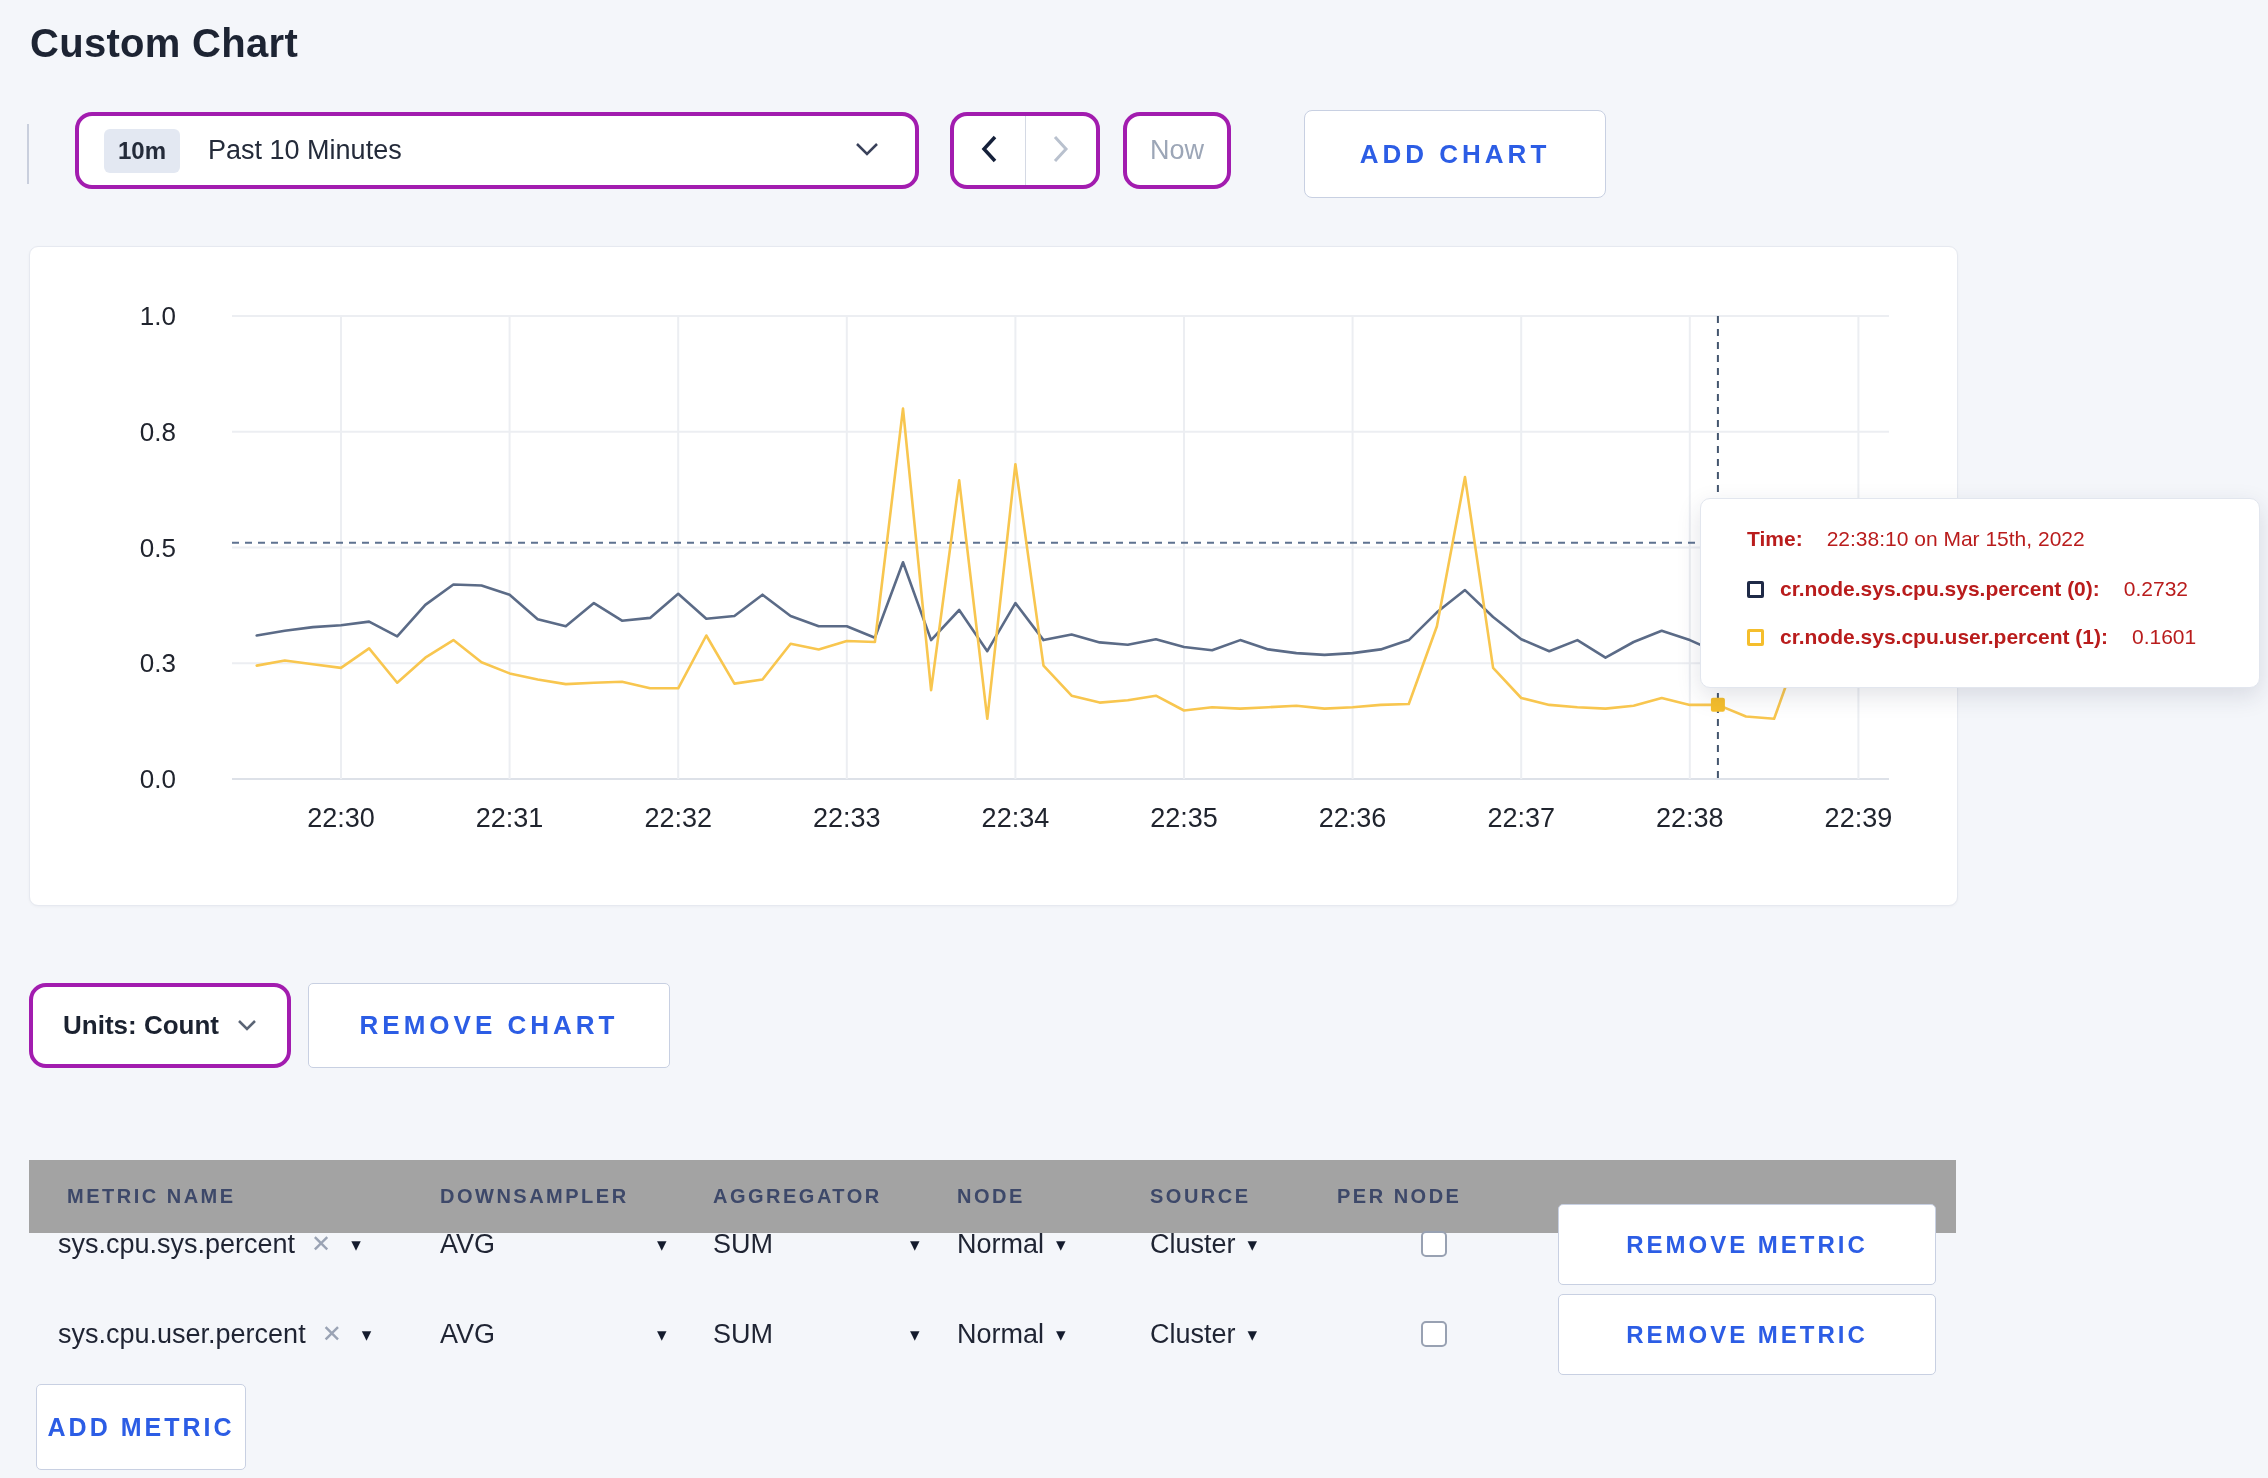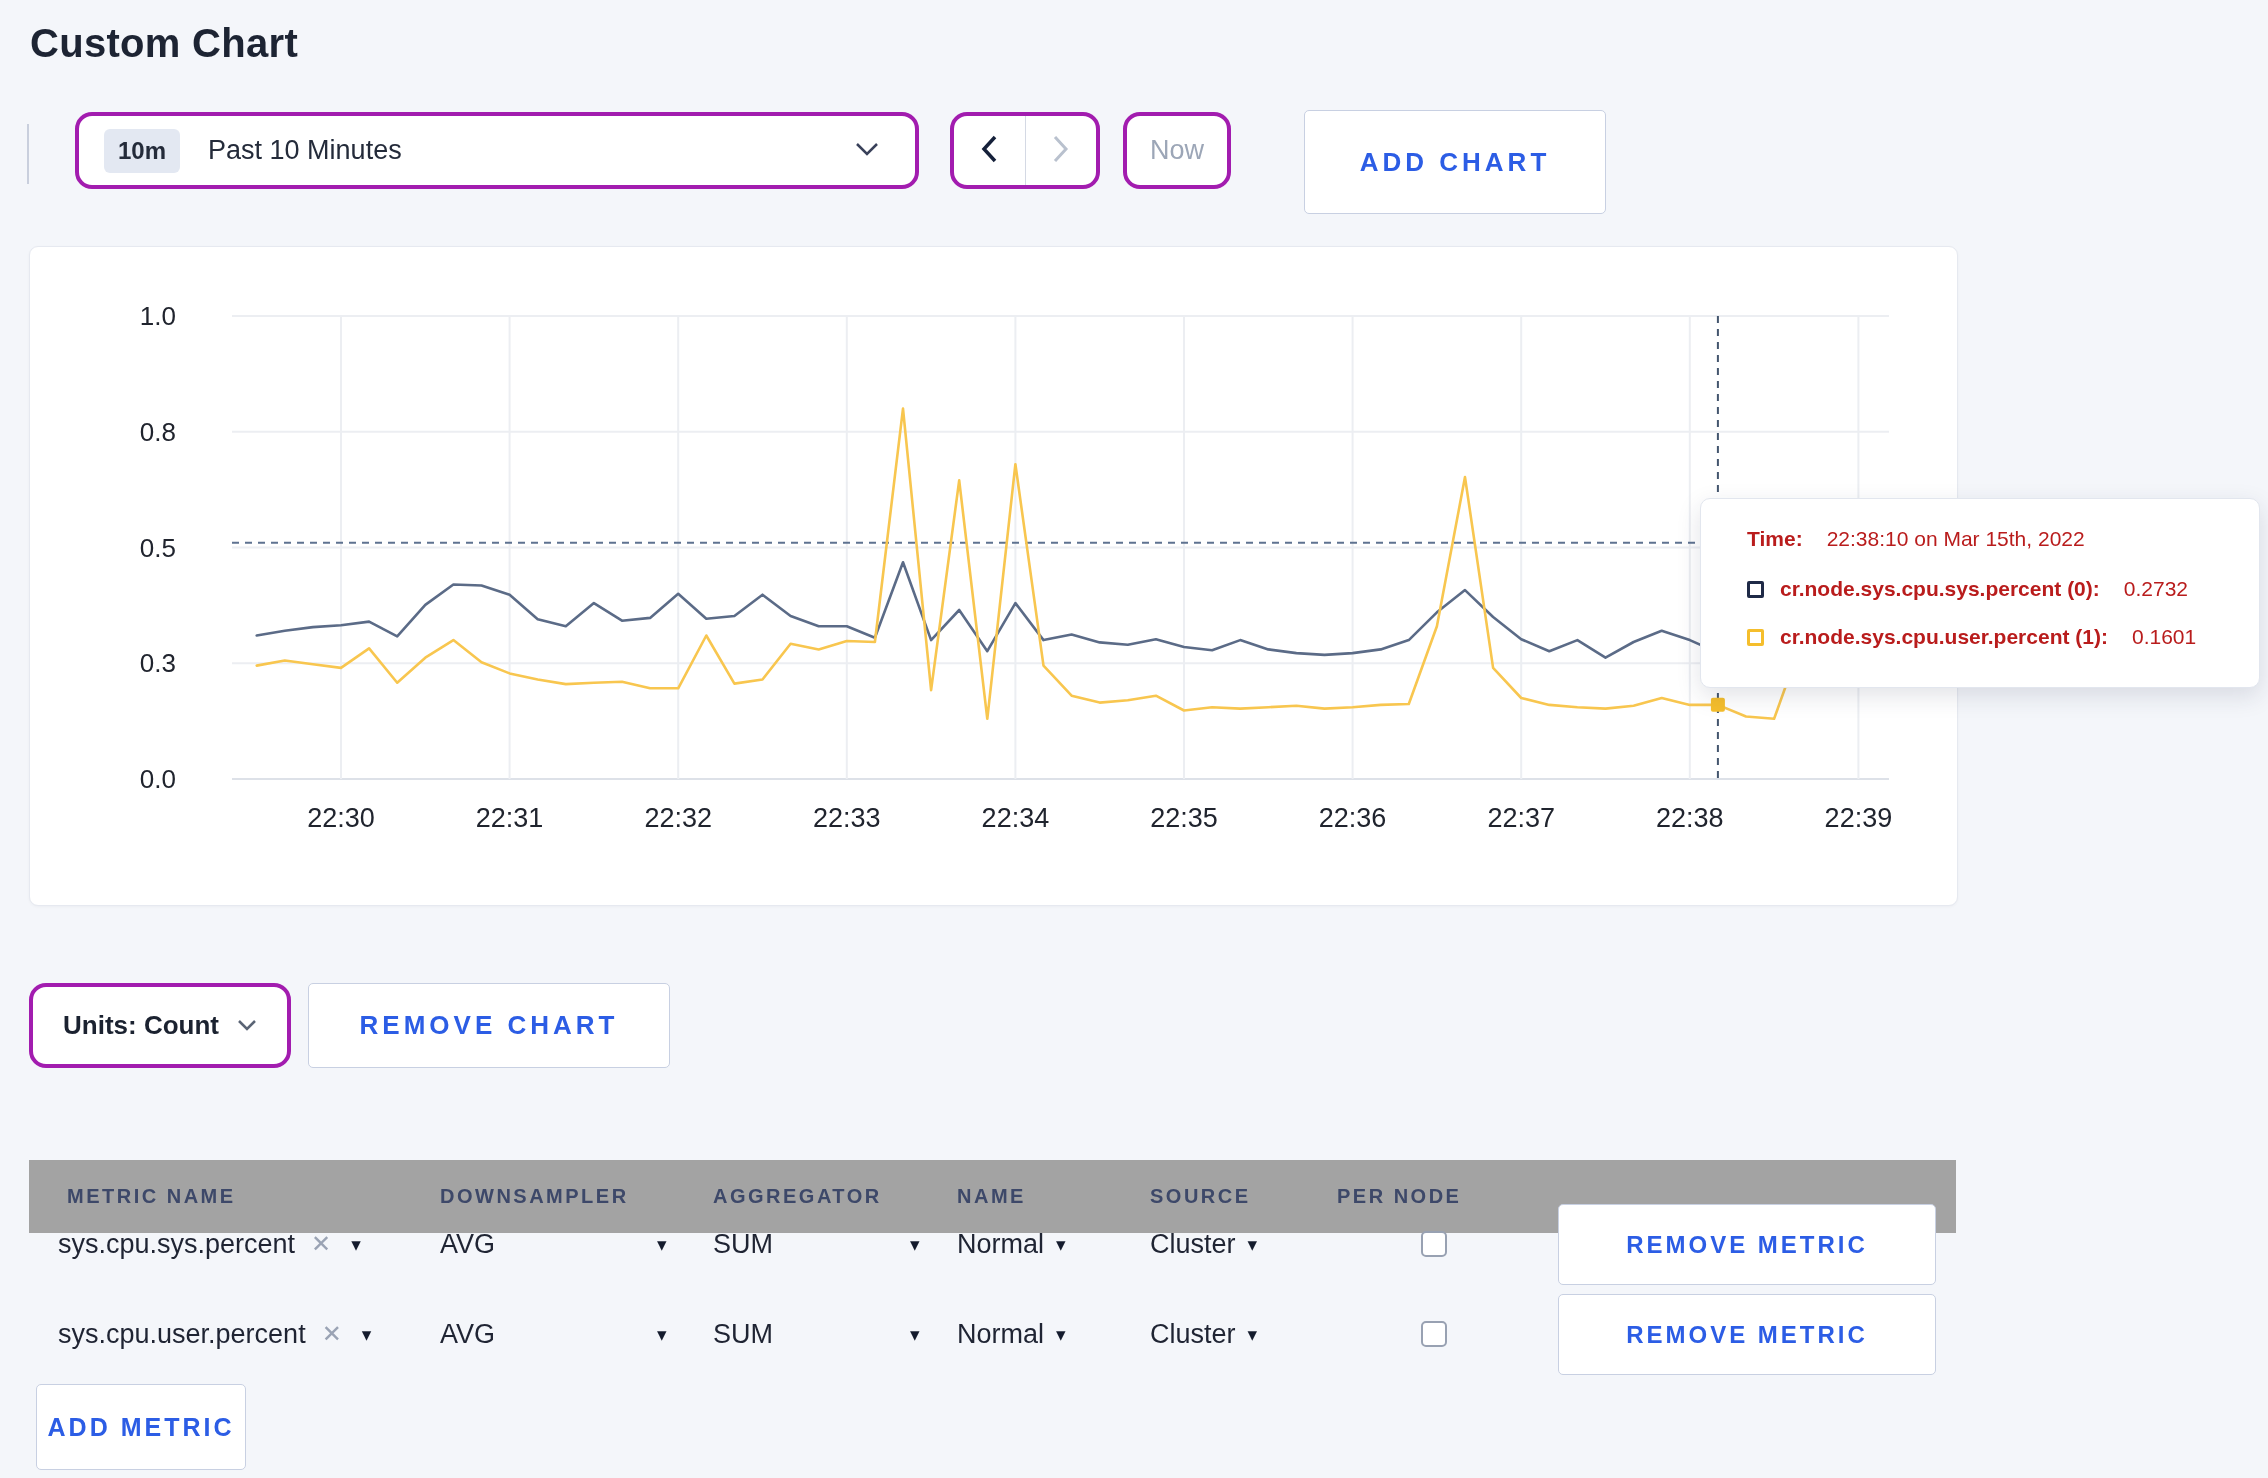--- a/index.html
+++ b/index.html
@@ -18,21 +18,21 @@
   .time-badge{margin-left:25px;background:#E3E8F2;border-radius:6px;padding:8px 14px;font-size:24px;font-weight:700;color:#242B3A;}
   .time-label{margin-left:28px;font-size:27px;color:#242B3A;}
   .picker-caret{margin-left:auto;margin-right:36px;color:#39415A;}
   .arrow-group{left:950px;top:112px;width:150px;height:77px;display:flex;}
   .arrow-cell{flex:1;display:flex;align-items:center;justify-content:center;cursor:pointer;}
   .arrow-cell + .arrow-cell{border-left:1px solid #D4D9E4;}
   .now-btn{left:1123px;top:112px;width:108px;height:77px;display:flex;align-items:center;justify-content:center;
     font-size:27px;color:#9CA6B7;cursor:default;}
   .btn-blue{display:flex;align-items:center;justify-content:center;background:#fff;
     border:1px solid #C8D0E2;border-radius:5px;color:#2C5DE5;font-weight:600;cursor:pointer;box-sizing:border-box;}
-  .add-chart{left:1304px;top:110px;width:302px;height:104px;font-size:26px;letter-spacing:4px;}
+  .add-chart{left:1304px;top:110px;width:302px;height:88px;font-size:26px;letter-spacing:4px;border-radius:8px;}
   
   .chart-card{left:29px;top:246px;width:1927px;height:658px;background:#fff;border:1px solid #E6E9F0;
     border-radius:9px;box-shadow:0 1px 3px rgba(20,30,60,.04);}
   .chart-card svg{position:absolute;left:0;top:0;}
   
   .tooltip{left:1700px;top:498px;width:558px;height:188px;background:#fff;border:1px solid #E2E6EE;border-radius:10px;
     box-shadow:0 8px 24px rgba(30,40,70,.13);z-index:5;}
   .tt-row{position:absolute;left:46px;display:flex;align-items:center;font-size:21px;color:#b91c1c;white-space:nowrap;}
   .tt-time{top:28px;}
   .tt-sys{top:78px;}
@@ -161,21 +161,21 @@
         <polyline points="2,2 10,10 18,2" fill="none" stroke="#5A6475" stroke-width="2.5"></polyline>
       </svg>
   </span>
 </div>
 <div class="abs btn-blue remove-chart">REMOVE CHART</div>
 
 <div class="abs table-head">
   <div class="th" style="left:38px">METRIC NAME</div>
   <div class="th" style="left:411px">DOWNSAMPLER</div>
   <div class="th" style="left:684px">AGGREGATOR</div>
-  <div class="th" style="left:928px">NAME</div>
+  <div class="th" style="left:928px">NODE</div>
   <div class="th" style="left:1121px">SOURCE</div>
   <div class="th" style="left:1308px">PER NODE</div>
 </div>
 
 <div class="abs mrow" style="top:1199px">
   <div class="cell" style="left:29px">
     <span>sys.cpu.sys.percent</span>
     <span class="x-icon">✕</span>
     <span class="caret-icon">▾</span>
   </div>

